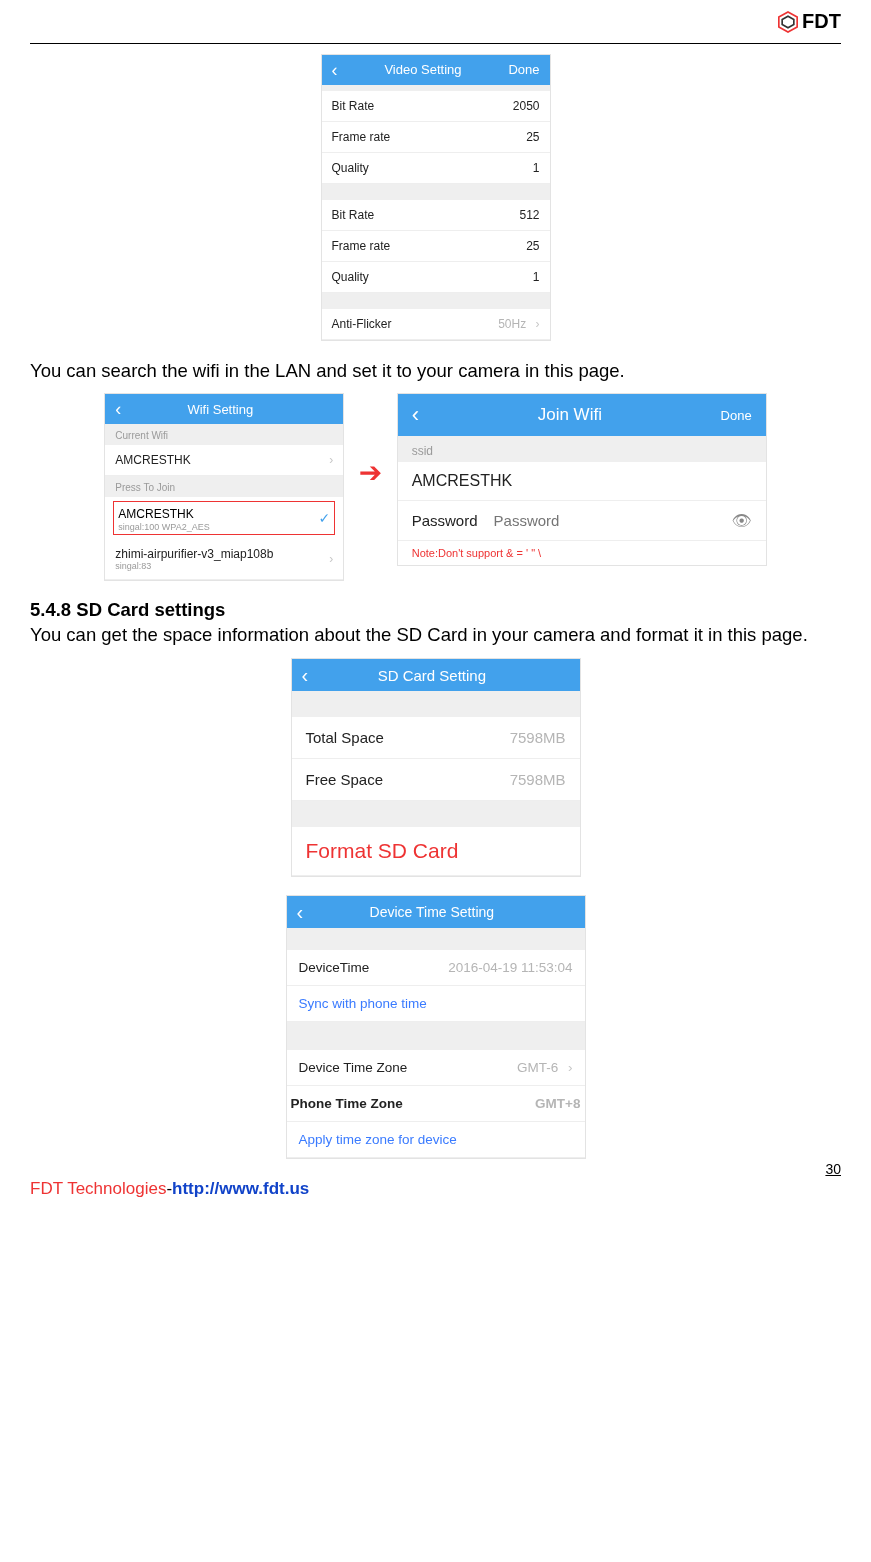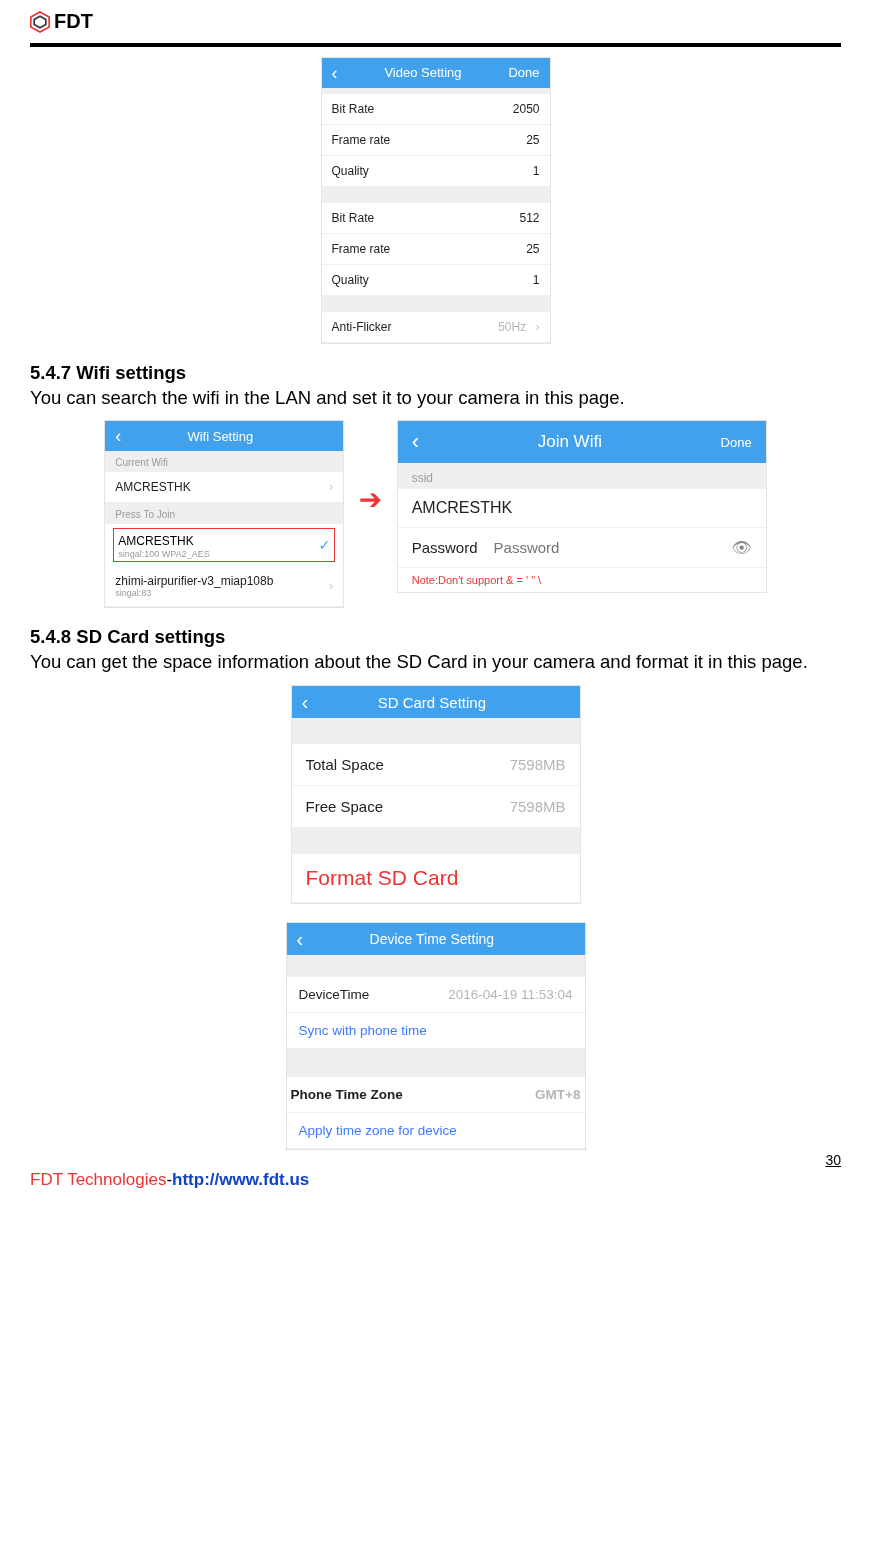--- a/index.html
+++ b/index.html
@@ -6,23 +6,23 @@
   body {
     font-family: Arial, Helvetica, sans-serif;
     width: 871px;
     margin: 0 auto;
     background: #fff;
     color: #000;
     padding: 0 30px 20px 30px;
     position: relative;
   }
   .page-header {
-    text-align: left;
+    text-align: right;
     padding: 10px 0 6px 0;
-    border-bottom: 4px solid #000000;
+    border-bottom: 1px solid #000000;
     margin-bottom: 10px;
   }
   .logo-wrap {
     display: inline-flex;
     align-items: center;
     gap: 4px;
     font-weight: bold;
     font-size: 20px;
     font-family: Arial, sans-serif;
   }
@@ -179,21 +179,20 @@
       <span class="lbl">Anti-Flicker</span>
       <span>
         <span class="val muted">50Hz</span>
         <span class="chev">›</span>
       </span>
     </div>
   </div>
 </div>
 
 <div class="section">
-  <div class="sec-title">5.4.7 Wifi settings</div>
   <div class="sec-body">You can search the wifi in the LAN and set it to your camera in this page.</div>
 </div>
 
 <div class="figure" style="white-space:nowrap;">
   
   <div class="panel" style="width:240px;">
     <div class="bar">
       <span class="back">‹</span>
       <span class="title">Wifi Setting</span>
       <span style="width:14px"></span>
@@ -286,20 +285,27 @@
     </div>
     <div class="spacer" style="height:22px"></div>
     <div class="row" style="font-size:13.5px; padding:10px 12px;">
       <span class="lbl">DeviceTime</span>
       <span class="val muted">2016-04-19  11:53:04</span>
     </div>
     <div class="row action" style="font-size:13.5px; padding:10px 12px;">
       <span>Sync with phone time</span>
     </div>
     <div class="spacer" style="height:28px"></div>
+    <div class="row" style="font-size:13.5px; padding:10px 12px;">
+      <span class="lbl">Device Time Zone</span>
+      <span>
+        <span class="val muted">GMT-6</span>
+        <span class="chev">›</span>
+      </span>
+    </div>
     <div class="row" style="font-size:13.5px; padding:10px 4px;font-weight:bold;">
       <span class="lbl">Phone Time Zone</span>
       <span class="val muted">GMT+8</span>
     </div>
     <div class="row action" style="font-size:13.5px; padding:10px 12px;">
       <span>Apply time zone for device</span>
     </div>
   </div>
 </div>
 

